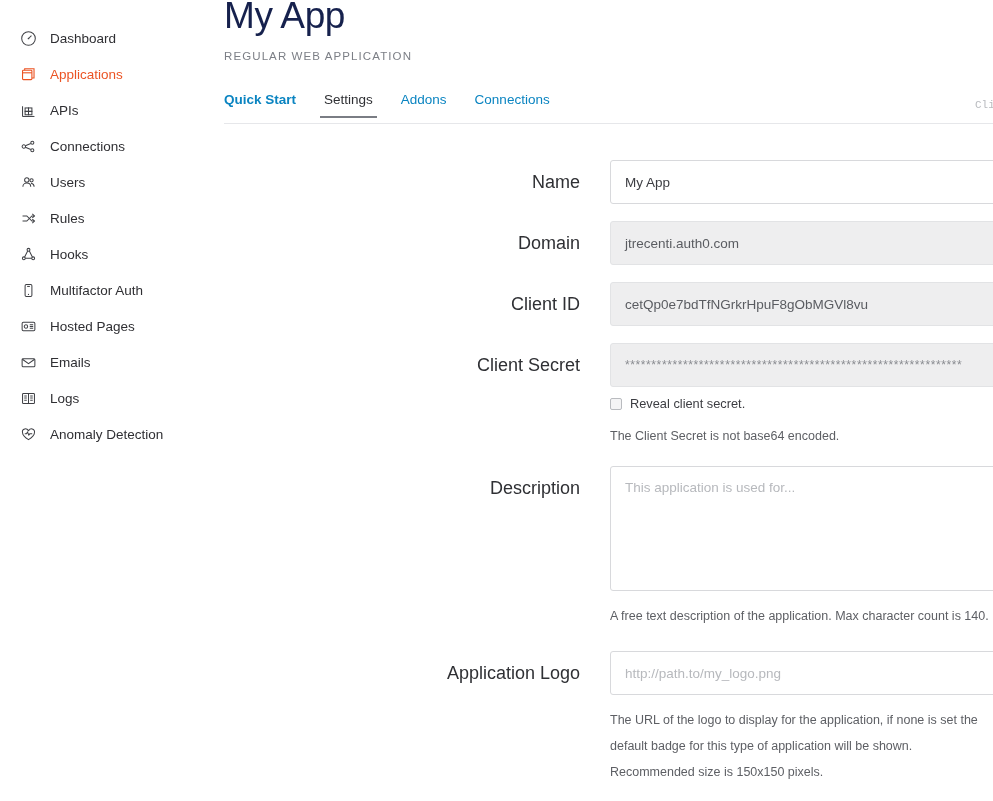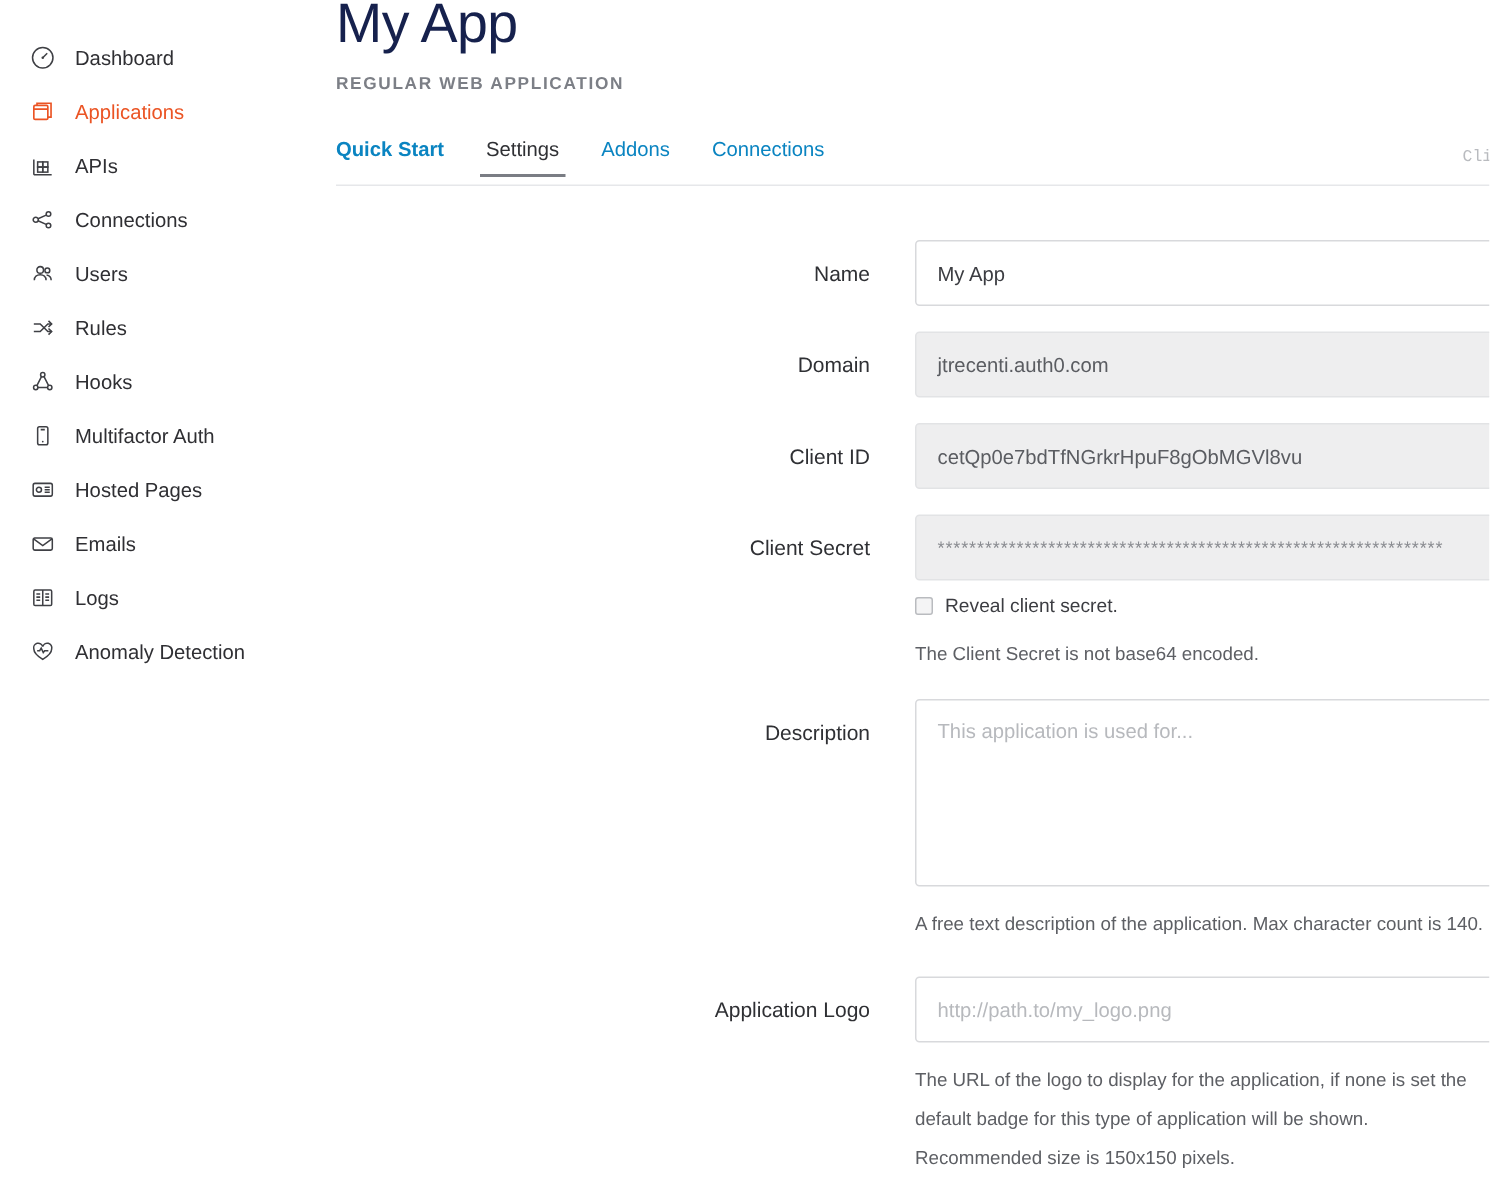--- a/index.html
+++ b/index.html
@@ -58,21 +58,21 @@
     position: absolute;
     top: -4px;
   }
   .subtitle {
     position: absolute;
     top: 50px;
     padding-left: 10px;
     font-size: 11.5px;
     letter-spacing: 1.1px;
     color: #7c7f86;
-    font-weight: 700;
+    font-weight: 400;
   }
 
   
   .tabs {
     position: absolute;
     top: 92px;
     left: 10px;
     right: 0;
     display: flex;
     align-items: flex-start;
@@ -114,21 +114,21 @@
   }
 
   
   .form { position: absolute; top: 160px; left: 0; right: 0; }
   .row { display: flex; align-items: flex-start; margin-bottom: 17px; }
   .label {
     width: 400px;
     flex: 0 0 400px;
     text-align: right;
     padding-right: 30px;
-    font-size: 14px;
+    font-size: 18px;
     color: #2f3034;
     line-height: 44px;
   }
   .field-col { flex: 1 1 auto; }
   .input {
     width: 403px;
     height: 44px;
     border: 1px solid #d8d9dc;
     border-radius: 3px;
     background: #ffffff;

